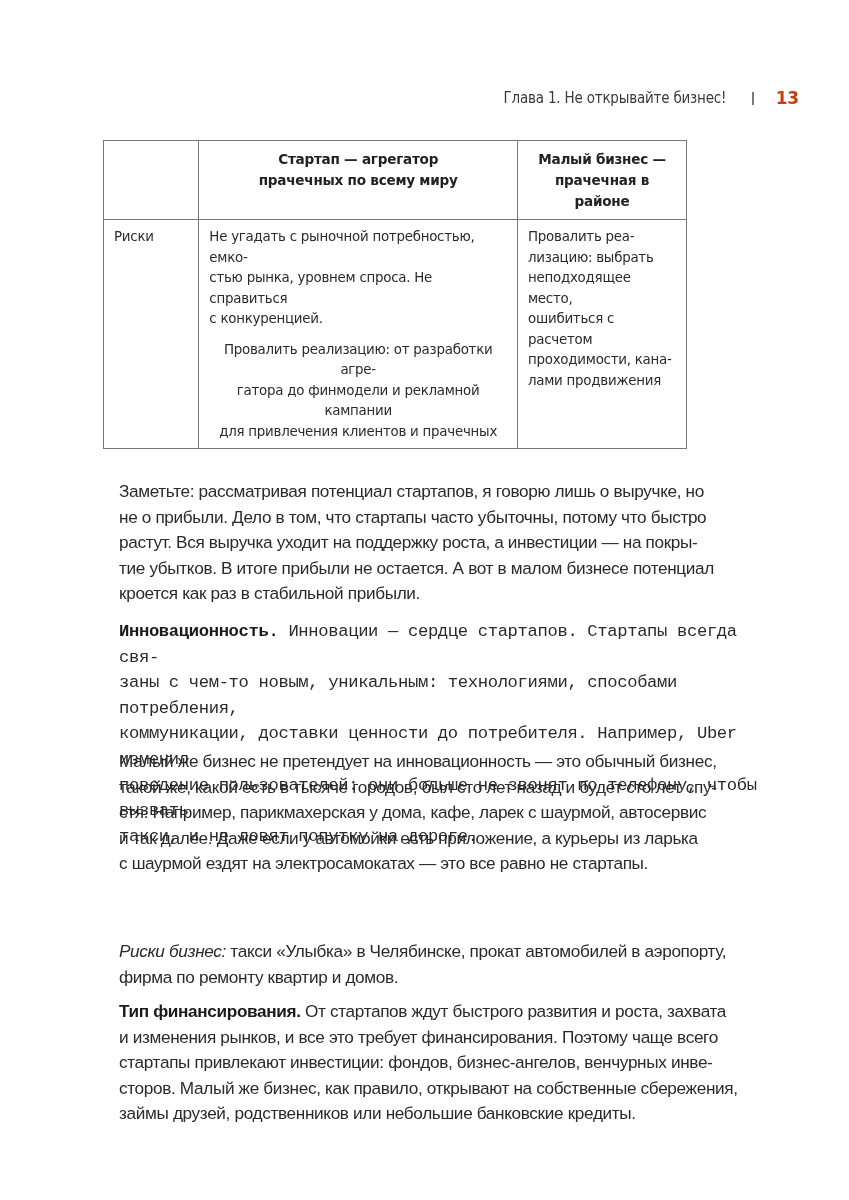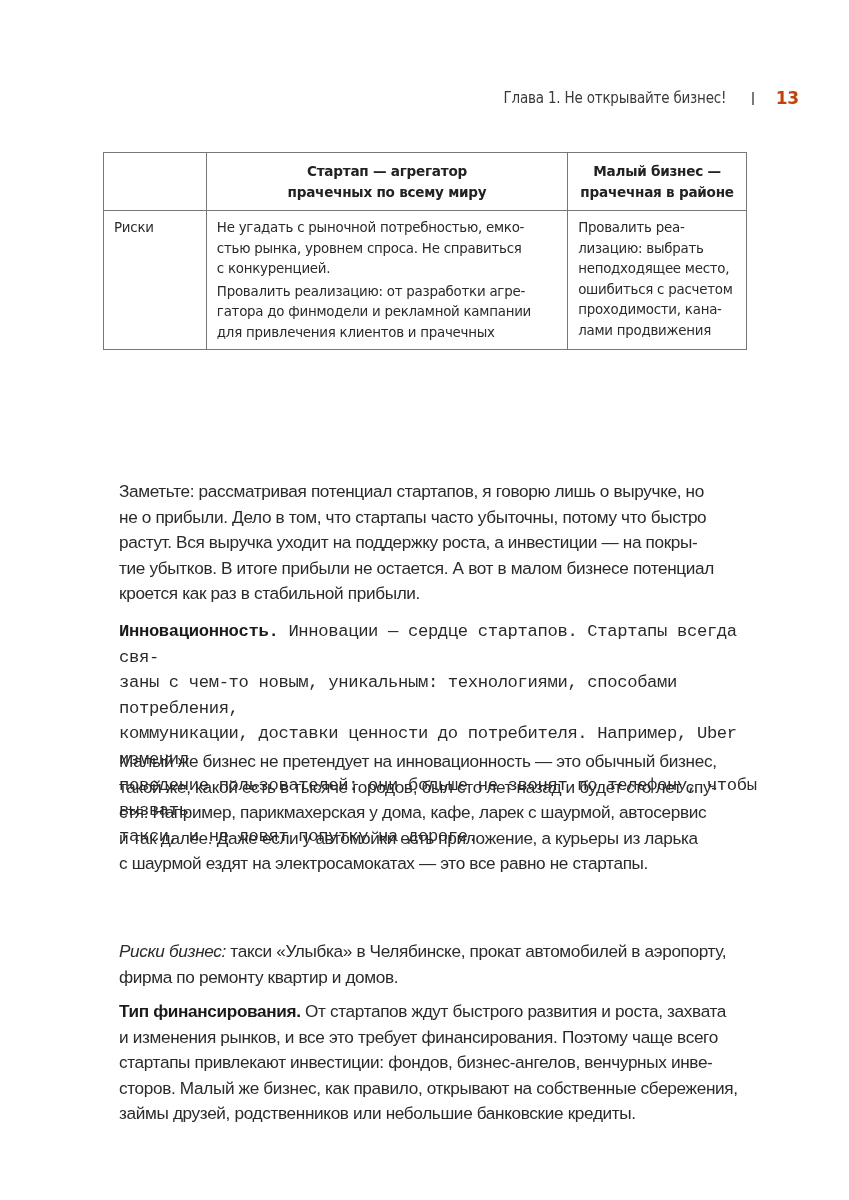--- a/index.html
+++ b/index.html
@@ -45,22 +45,22 @@
     }
     .running-head .pageno {
       font-weight: bold;
       font-size: 17px;
       color: #c2410c;
     }
 
     table.compare {
       position: absolute;
       left: 103px;
-      top: 152px;
-      width: 644px;
+      top: 140px;
+      width: 584px;
       border-collapse: collapse;
       font-family: "DejaVu Sans", sans-serif;
       font-size: 13.4px;
       line-height: 20.5px;
       color: #2a2a2a;
       letter-spacing: -0.25px;
     }
     table.compare td, table.compare th {
       border: 1.2px solid #777;
       vertical-align: top;
@@ -71,21 +71,21 @@
       text-align: center;
       color: #222;
       padding: 8px 8px 7px 8px;
       font-size: 13.6px;
       line-height: 21px;
     }
     table.compare col.c1 { width: 103px; }
     table.compare col.c2 { width: 362px; }
     table.compare col.c3 { width: 179px; }
     .cell-para { margin: 0; }
-    .cell-para + .cell-para { margin-top: 2px; }
+    .cell-para + .cell-para { margin-top: 10px; text-align: center; }
     .pre-line { white-space: pre-line; }
 
     .body-text {
       position: absolute;
       left: 103px;
       width: 650px;
       font-family: "Liberation Sans", sans-serif;
       font-stretch: condensed;
       font-size: 17.2px;
       line-height: 25.6px;

